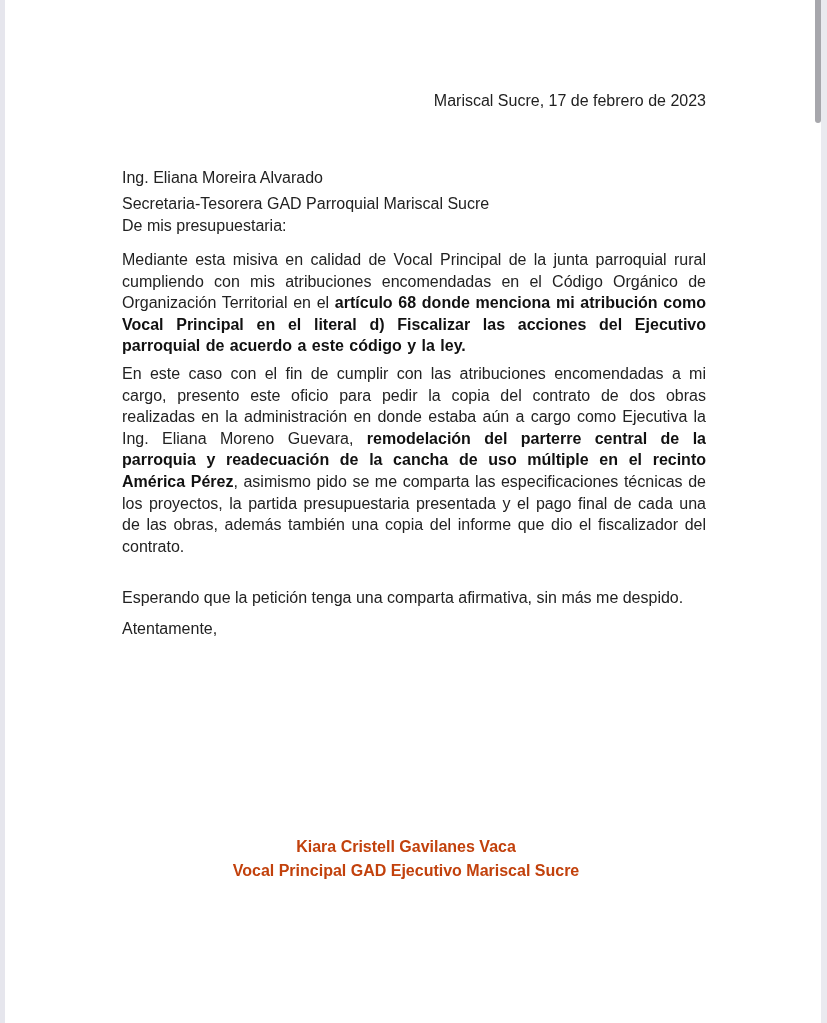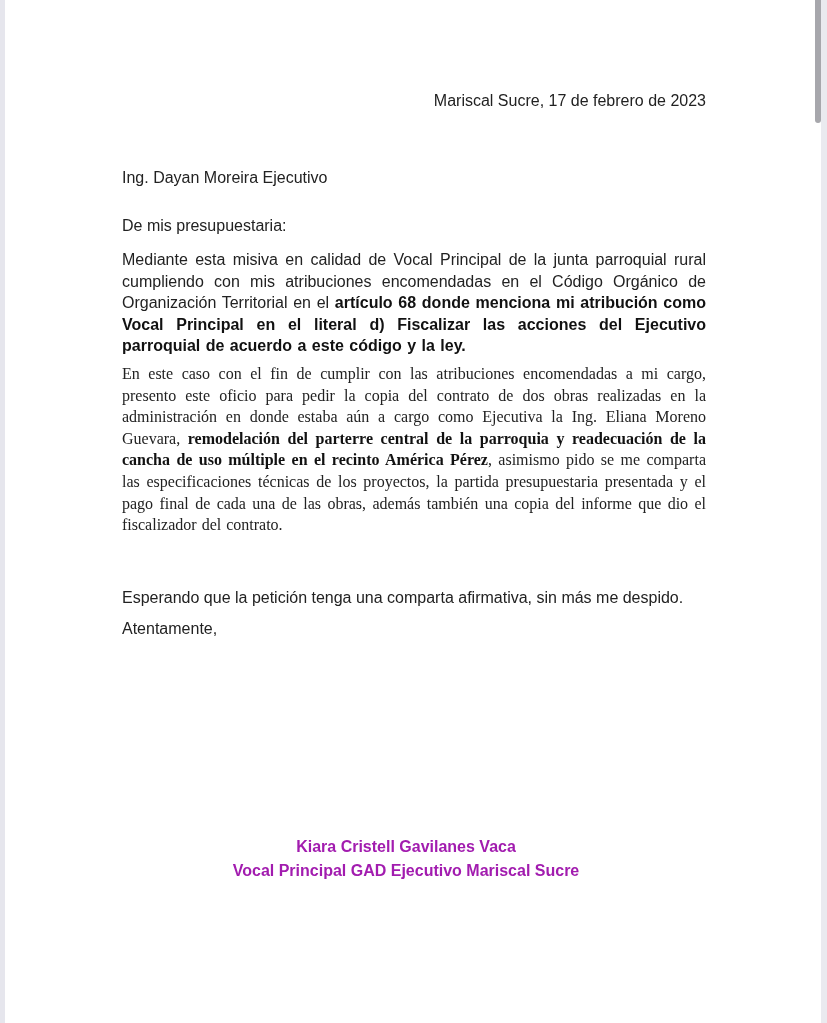--- a/index.html
+++ b/index.html
@@ -61,49 +61,50 @@
   }
   .paragraph {
     position: absolute;
     left: 0; right: 0;
     text-align: justify;
     line-height: 21.6px;
     word-spacing: 1px;
   }
   .paragraph b { color: #111111; }
   #paragraph-0 { top: 249px; }
-  #paragraph-1 { top: 363px; font-family: Liberation Serif, serif; }
+  #paragraph-1 { top: 363px; }
   .closing-line {
     position: absolute;
     top: 589px; left: 0; right: 0;
   }
   .farewell-line {
     position: absolute;
     top: 620px; left: 0; right: 0;
   }
   .signature-block {
     position: absolute;
     top: 835px; left: 0; right: 16px;
     text-align: center;
     font-weight: bold;
-    color: #a21caf;
+    color: #c2410c;
     line-height: 24px;
   }
 </style>
 </head>
 <body style="background: rgb(255, 255, 255);">
 
 <div class="viewport">
 
   <div class="letter">
 
     <div class="date-line">Mariscal Sucre, 17 de febrero de 2023</div>
 
     <div class="recipient">
-      <div>Ing. Dayan Moreira Ejecutivo</div>
+      <div>Ing. Eliana Moreira Alvarado</div>
+      <div>Secretaria-Tesorera GAD Parroquial Mariscal Sucre</div>
     </div>
 
     <div class="salutation">De mis presupuestaria:</div>
 
     <div class="paragraph" id="paragraph-0"><span>Mediante esta misiva en calidad de Vocal Principal de la junta parroquial rural cumpliendo con mis atribuciones encomendadas en el Código Orgánico de Organización Territorial en el </span><b>artículo 68 donde menciona mi atribución como Vocal Principal en el literal d) Fiscalizar las acciones del Ejecutivo parroquial de acuerdo a este código y la ley.</b></div>
 
     <div class="paragraph" id="paragraph-1"><span>En este caso con el fin de cumplir con las atribuciones encomendadas a mi cargo, presento este oficio para pedir la copia del contrato de dos obras realizadas en la administración en donde estaba aún a cargo como Ejecutiva la Ing. Eliana Moreno Guevara, </span><b>remodelación del parterre central de la parroquia y readecuación de la cancha de uso múltiple en el recinto América Pérez</b><span>, asimismo pido se me comparta las especificaciones técnicas de los proyectos, la partida presupuestaria presentada y el pago final de cada una de las obras, además también una copia del informe que dio el fiscalizador del contrato.</span></div>
 
     <div class="closing-line">Esperando que la petición tenga una comparta afirmativa, sin más me despido.</div>
 

